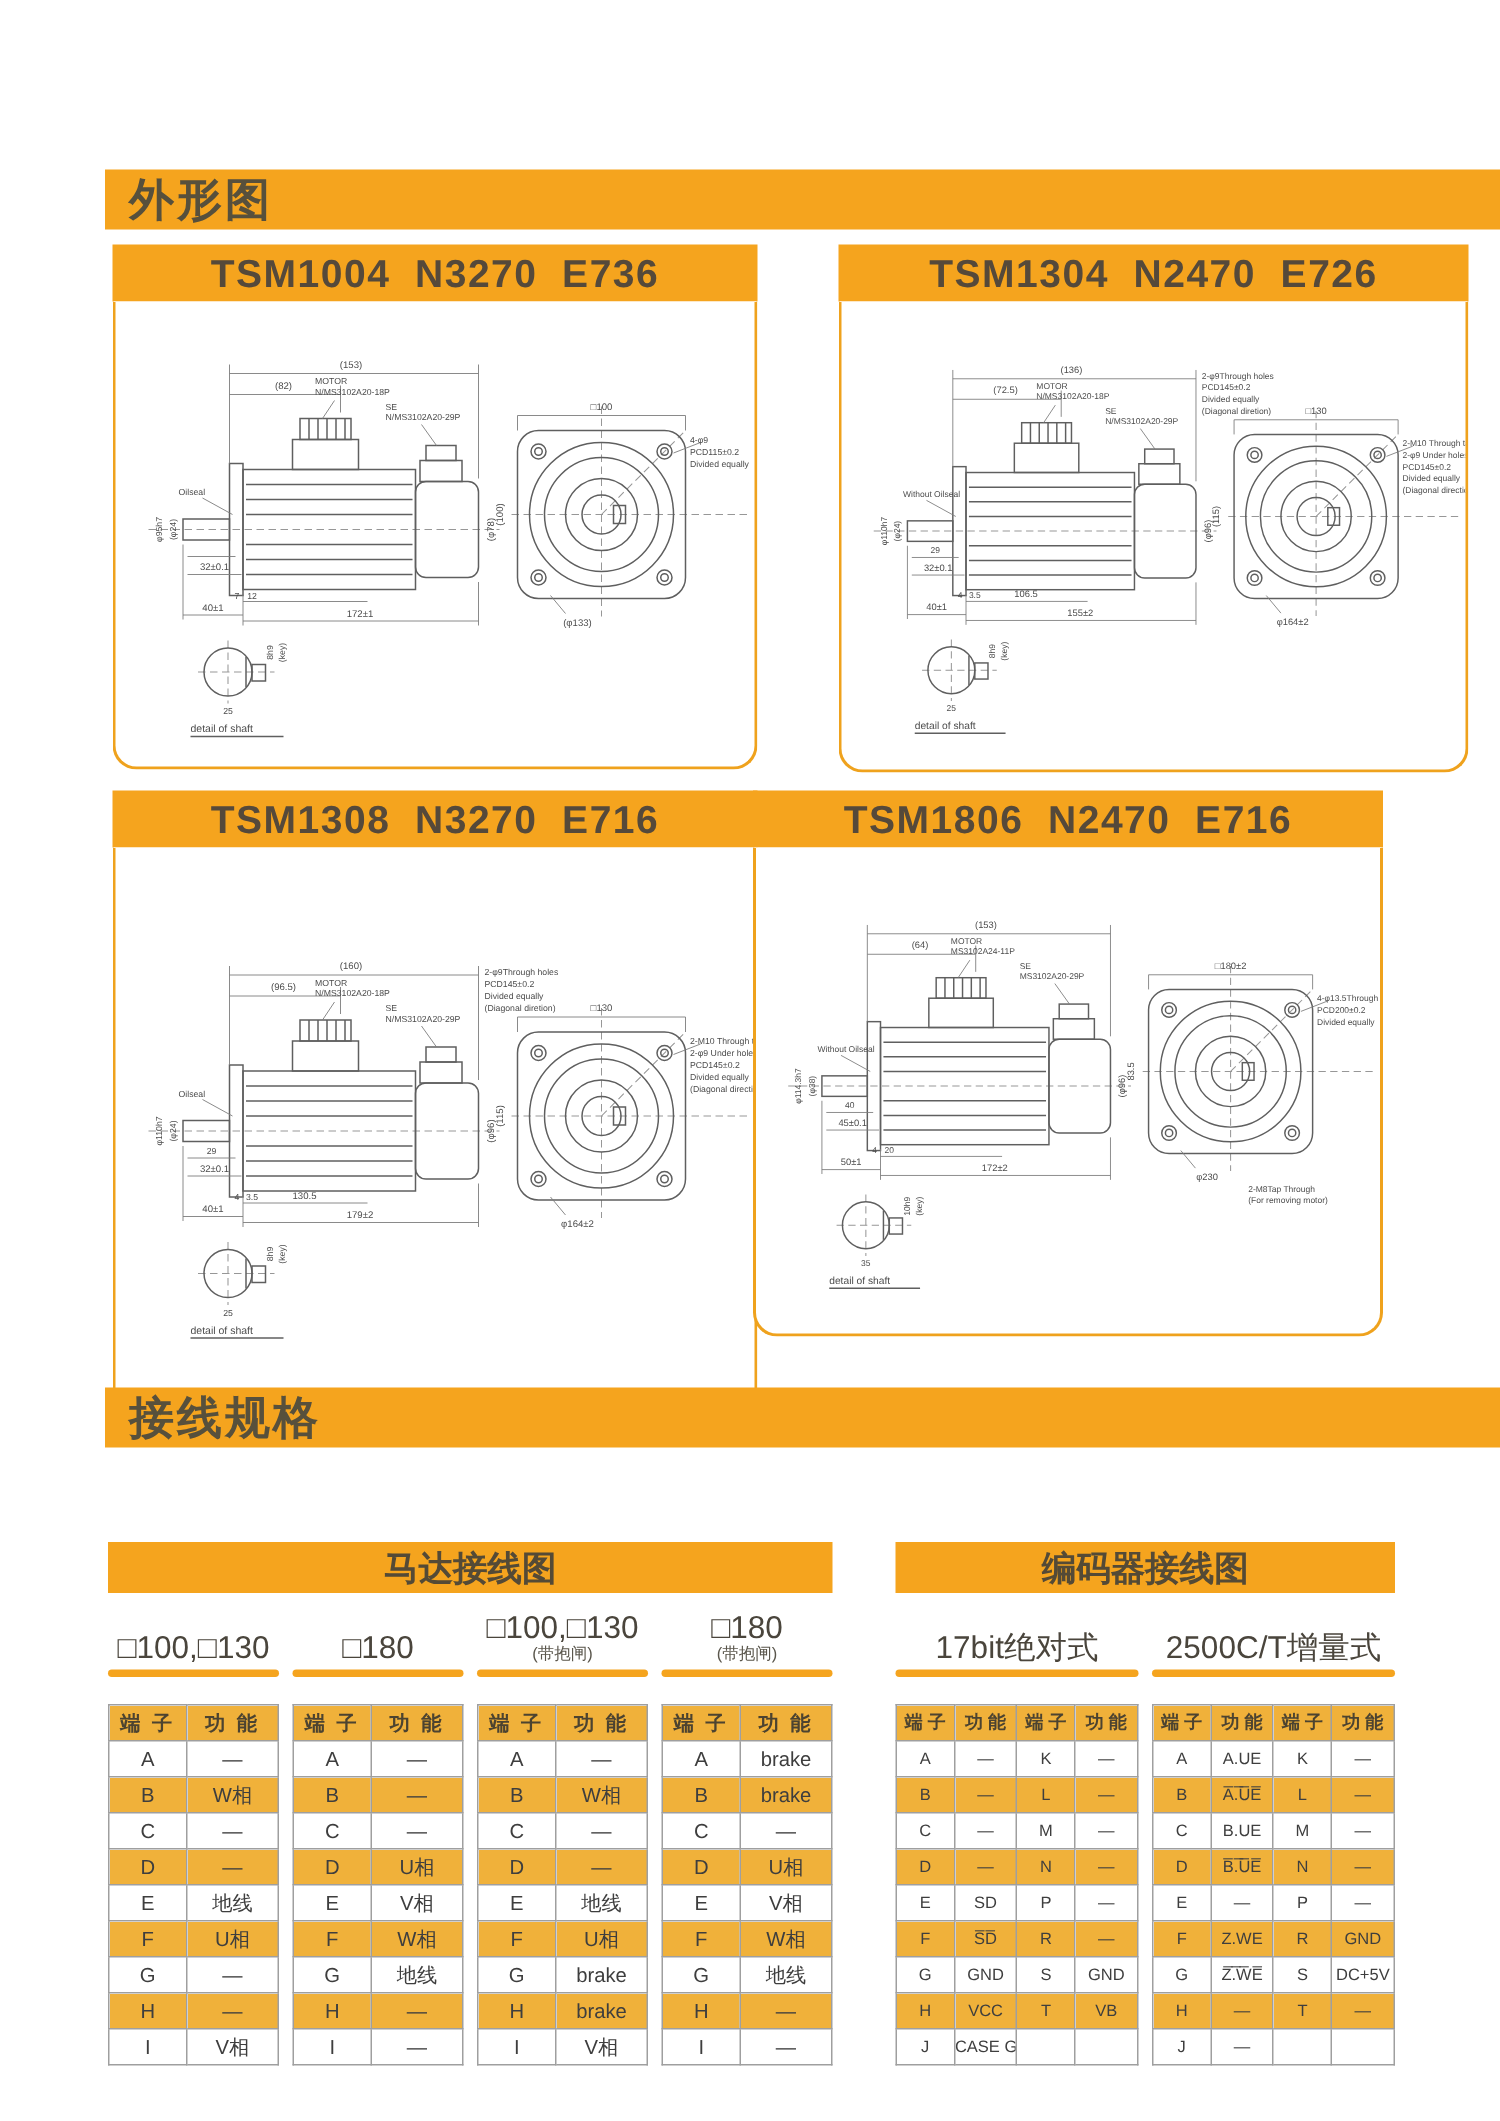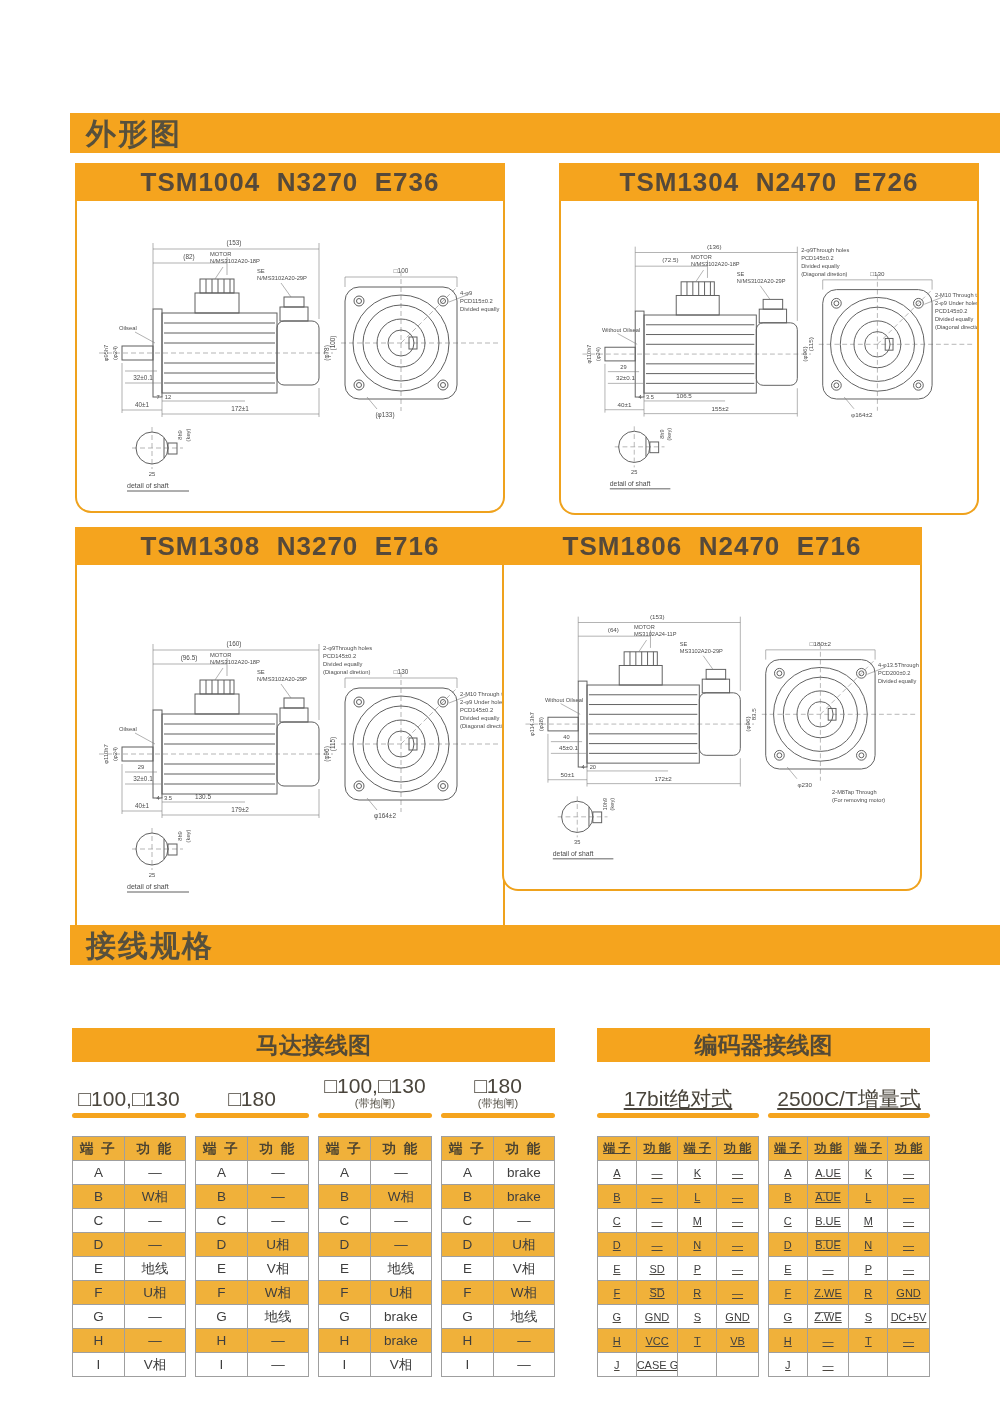--- a/index.html
+++ b/index.html
@@ -772,21 +772,21 @@
               <td>—</td>
             </tr>
           </tbody>
       </table>
     </div>
   </div>
 </div>
 
 <div class="wiring-block" style="left:597px;width:333px;">
   <div class="tbl-bar">编码器接线图</div>
-  <div class="tbl-row" style="gap:9px;text-decoration:underline;">
+  <div class="tbl-row" style="gap:9px;">
     <div class="tbl-cell">
       <div class="subtitle">
         <div class="main">17bit绝对式</div>
       </div>
       <div class="subtitle-underline"></div>
       <table class="wt enc">
         <colgroup>
             <col style="width:24%">
             <col style="width:26%">
             <col style="width:24%">

